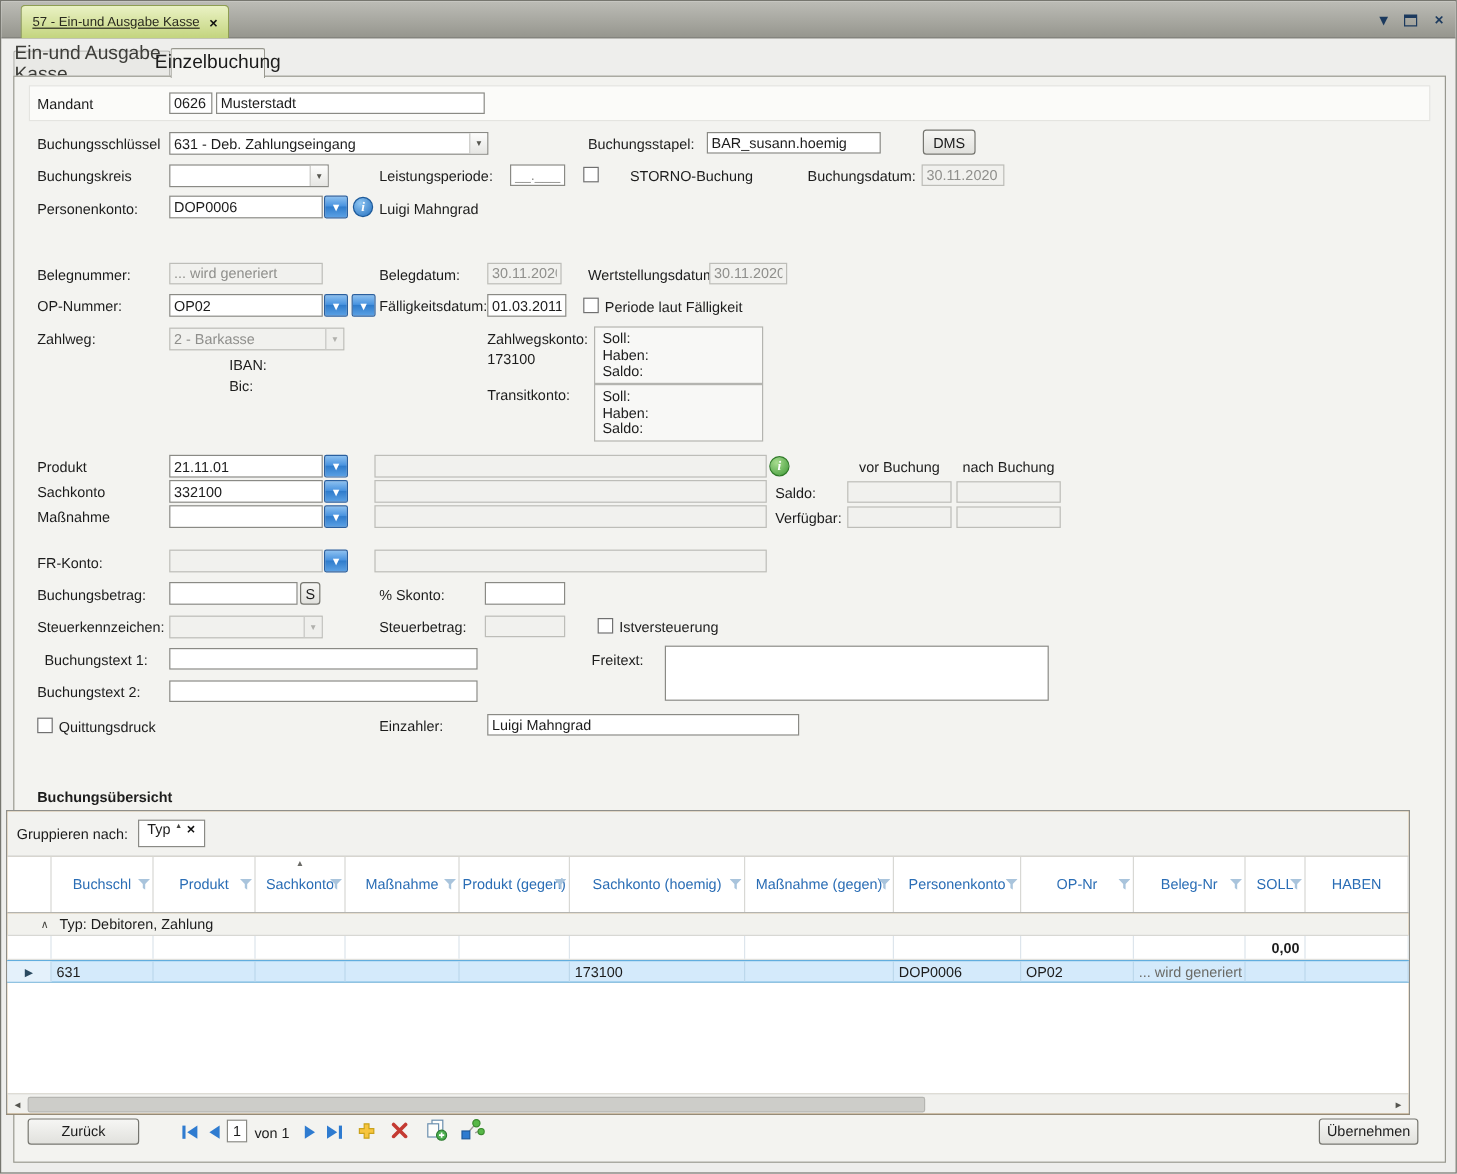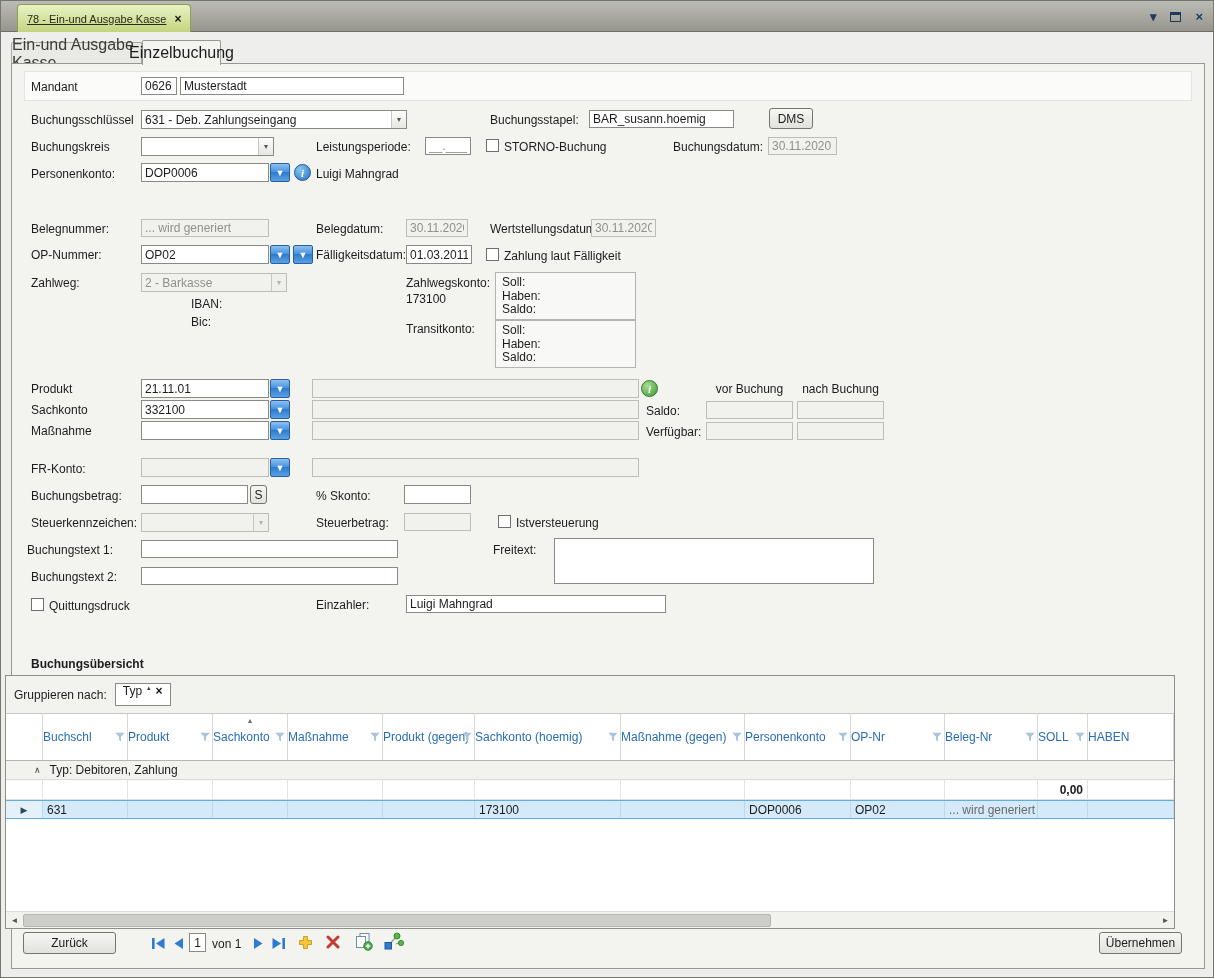--- a/index.html
+++ b/index.html
@@ -37,21 +37,21 @@
   .sb-line{font-size:12px;line-height:13px}
   .ta{position:absolute;background:#fff;border:1px solid #8a8a85}
   
   .gtitle{position:absolute;left:30px;top:656px;font-weight:bold}
   .gpanel{position:absolute;left:4px;top:674px;width:1170px;height:254px;background:#a16207;border:1px solid #8f8f8a;display:flex;flex-direction:column}
   .groupbar{height:38px;background:#f2f2ef;border-bottom:1px solid #c9c9c5;display:flex;align-items:center;padding-left:8px}
   .chip{margin-left:8px;height:23px;display:flex;align-items:flex-start;gap:5px;padding:0 7px;background:#fff;border:1px solid #8a8a85}
   .chip .x{font-weight:bold;font-size:12px;color:#111}
   .chip .srt{font-size:7px;color:#44443f}
   .ghead{height:47px;display:flex;background:#fff;border-bottom:1px solid #b4b4b0}
-  .gh{position:relative;display:flex;align-items:center;border-right:1px solid #d8d8d4;height:100%}
+  .gh{position:relative;display:flex;align-items:center;justify-content:center;border-right:1px solid #d8d8d4;height:100%}
   .ght{color:#2a6db5;white-space:nowrap;overflow:hidden}
   .funnel{position:absolute;right:2px;top:50%;transform:translateY(-50%);line-height:0}
   .sorta{position:absolute;top:3px;left:50%;transform:translateX(-50%);font-size:7px;color:#6a6a66}
   .c0{width:37px}.c1{width:85px}.c2{width:85px}.c3{width:75px}.c4{width:95px}.c5{width:92px}.c6{width:146px}.c7{width:124px}.c8{width:106px}.c9{width:94px}.c10{width:93px}.c11{width:50px}.c12{width:86px}
   .grouprow{height:19px;background:#f2f2ee;border-bottom:1px solid #d8d8d4;display:flex;align-items:center;padding-left:28px;gap:9px}
   .grouprow .gr-ic{font-size:9px;color:#44443f}
   .sumrow{height:20px;background:#fff;border-bottom:1px solid #e0e0dc;display:flex}
   .gc{height:100%;border-right:1px solid #dde5ec;display:flex;align-items:center;padding:0 4px;overflow:hidden;white-space:nowrap;font-size:12px}
   .gc.num{justify-content:flex-end;font-weight:bold}
   .datarow{height:19px;display:flex;background:#d4eafb;border-top:1px solid #62aede;border-bottom:1px solid #62aede}
@@ -65,21 +65,21 @@
   .pgico{position:absolute;width:18px;height:18px;display:flex;align-items:center;justify-content:center}
   .pagebox{position:absolute;background:#fff;border:1px solid #8a8a85;display:flex;align-items:center;justify-content:center;font-size:12px}
 </style>
 </head>
 <body>
 
 <div class="screen">
 
   <div class="titlebar">
     <div class="doc-tab">
-      <span class="doc-tab-label">78 - Ein-und Ausgabe Kasse</span>
+      <span class="doc-tab-label">57 - Ein-und Ausgabe Kasse</span>
       <span class="doc-close">×</span>
     </div>
     <div class="winc">
       <span class="wg">▾</span>
       <span class="dockbox"></span>
       <span class="wg">×</span>
     </div>
   </div>
 
   <div class="tab inactive">Ein-und Ausgabe Kasse</div>
@@ -110,21 +110,21 @@
   <span class="lbl" style="left:30px;top:139px">Buchungskreis</span>
   <div class="field" style="left:140px;top:136px;width:133px;height:19px">
     <span class="cval"></span>
     <span class="arrowbox">▾</span>
   </div>
   <span class="lbl" style="left:315px;top:139px">Leistungsperiode:</span>
   <div class="field" style="left:424px;top:136px;width:46px;height:18px;color:#8f8f8c">
       <span class="cval">__.____</span>
     </div>
   <span class="cb" style="left:485px;top:138px"></span>
-  <span class="lbl" style="left:503px;top:139px">STORNO-Buchung</span>
+  <span class="lbl" style="left:524px;top:139px">STORNO-Buchung</span>
   <span class="lbl" style="left:672px;top:139px">Buchungsdatum:</span>
   <div class="field dis" style="left:767px;top:136px;width:69px;height:18px">
       <span class="cval">30.11.2020</span>
     </div>
 
   <span class="lbl" style="left:30px;top:166px">Personenkonto:</span>
   <div class="field" style="left:140px;top:162px;width:128px;height:19px">
       <span class="cval">DOP0006</span>
     </div>
   <div class="bluebtn" style="left:269px;top:162px">
@@ -156,21 +156,21 @@
       <span>▼</span>
     </div>
   <div class="bluebtn" style="left:292px;top:244px">
       <span>▼</span>
     </div>
   <span class="lbl" style="left:315px;top:247px">Fälligkeitsdatum:</span>
   <div class="field" style="left:405px;top:244px;width:66px;height:19px">
       <span class="cval">01.03.2011</span>
     </div>
   <span class="cb" style="left:485px;top:247px"></span>
-  <span class="lbl" style="left:503px;top:248px">Zahlung laut Fälligkeit</span>
+  <span class="lbl" style="left:503px;top:248px">Periode laut Fälligkeit</span>
 
   <span class="lbl" style="left:30px;top:275px">Zahlweg:</span>
   <div class="field dis" style="left:140px;top:272px;width:146px;height:19px">
     <span class="cval">2 - Barkasse</span>
     <span class="arrowbox">▾</span>
   </div>
   <span class="lbl" style="left:405px;top:275px">Zahlwegskonto:</span>
   <span class="lbl" style="left:405px;top:291px">173100</span>
   <div class="sollbox" style="left:494px;top:271px">
     <div class="sb-line">Soll:</div>
@@ -238,21 +238,21 @@
   <span class="lbl" style="left:30px;top:515px">Steuerkennzeichen:</span>
   <div class="field dis" style="left:140px;top:512px;width:128px;height:19px">
     <span class="cval"></span>
     <span class="arrowbox">▾</span>
   </div>
   <span class="lbl" style="left:315px;top:515px">Steuerbetrag:</span>
   <div class="field dis" style="left:403px;top:512px;width:67px;height:18px"></div>
   <span class="cb" style="left:497px;top:514px"></span>
   <span class="lbl" style="left:515px;top:515px">Istversteuerung</span>
 
-  <span class="lbl" style="left:26px;top:542px">Buchungstext 1:</span>
+  <span class="lbl" style="left:36px;top:542px">Buchungstext 1:</span>
   <div class="field" style="left:140px;top:539px;width:257px;height:18px"></div>
   <span class="lbl" style="left:492px;top:542px">Freitext:</span>
   <div class="ta" style="left:553px;top:537px;width:320px;height:46px"></div>
   <span class="lbl" style="left:30px;top:569px">Buchungstext 2:</span>
   <div class="field" style="left:140px;top:566px;width:257px;height:18px"></div>
 
   <span class="cb" style="left:30px;top:597px"></span>
   <span class="lbl" style="left:48px;top:598px">Quittungsdruck</span>
   <span class="lbl" style="left:315px;top:597px">Einzahler:</span>
   <div class="field" style="left:405px;top:594px;width:260px;height:18px">

